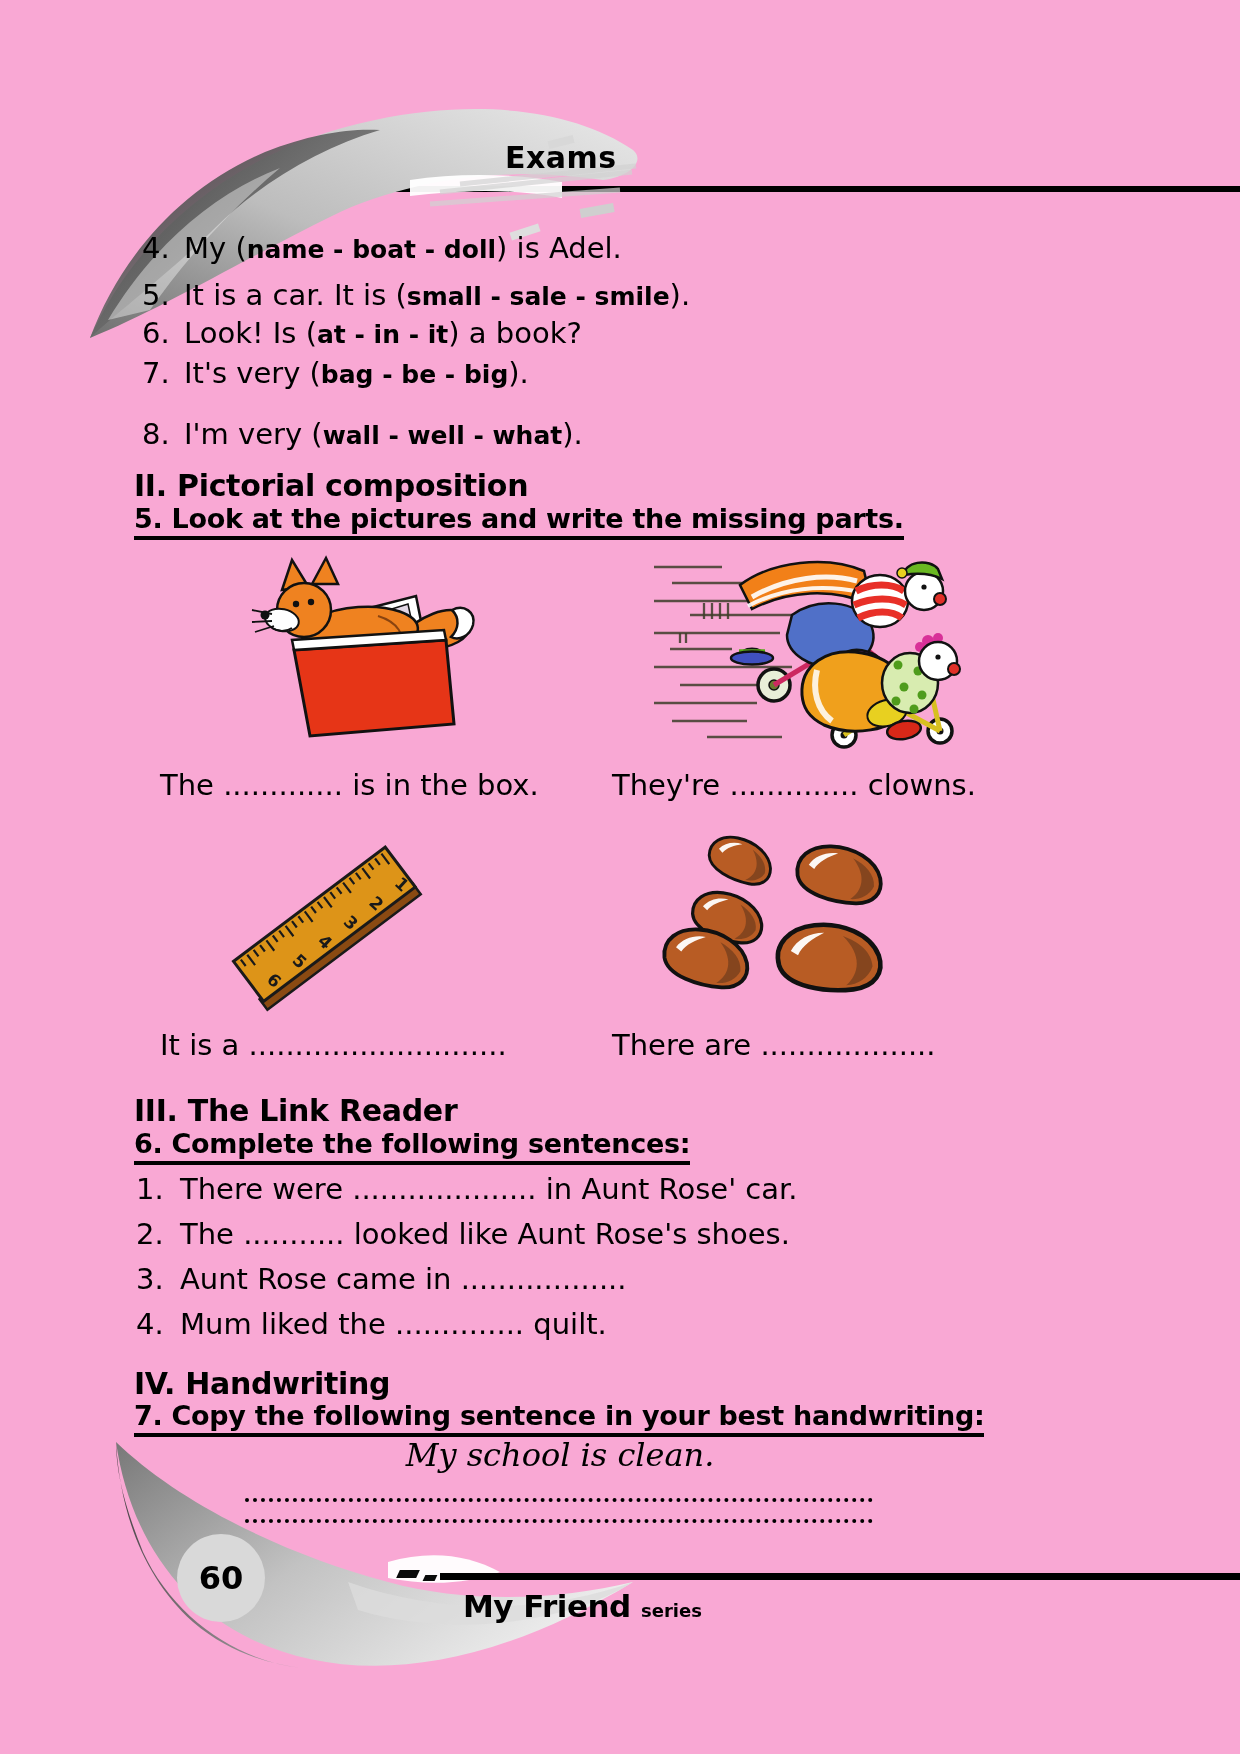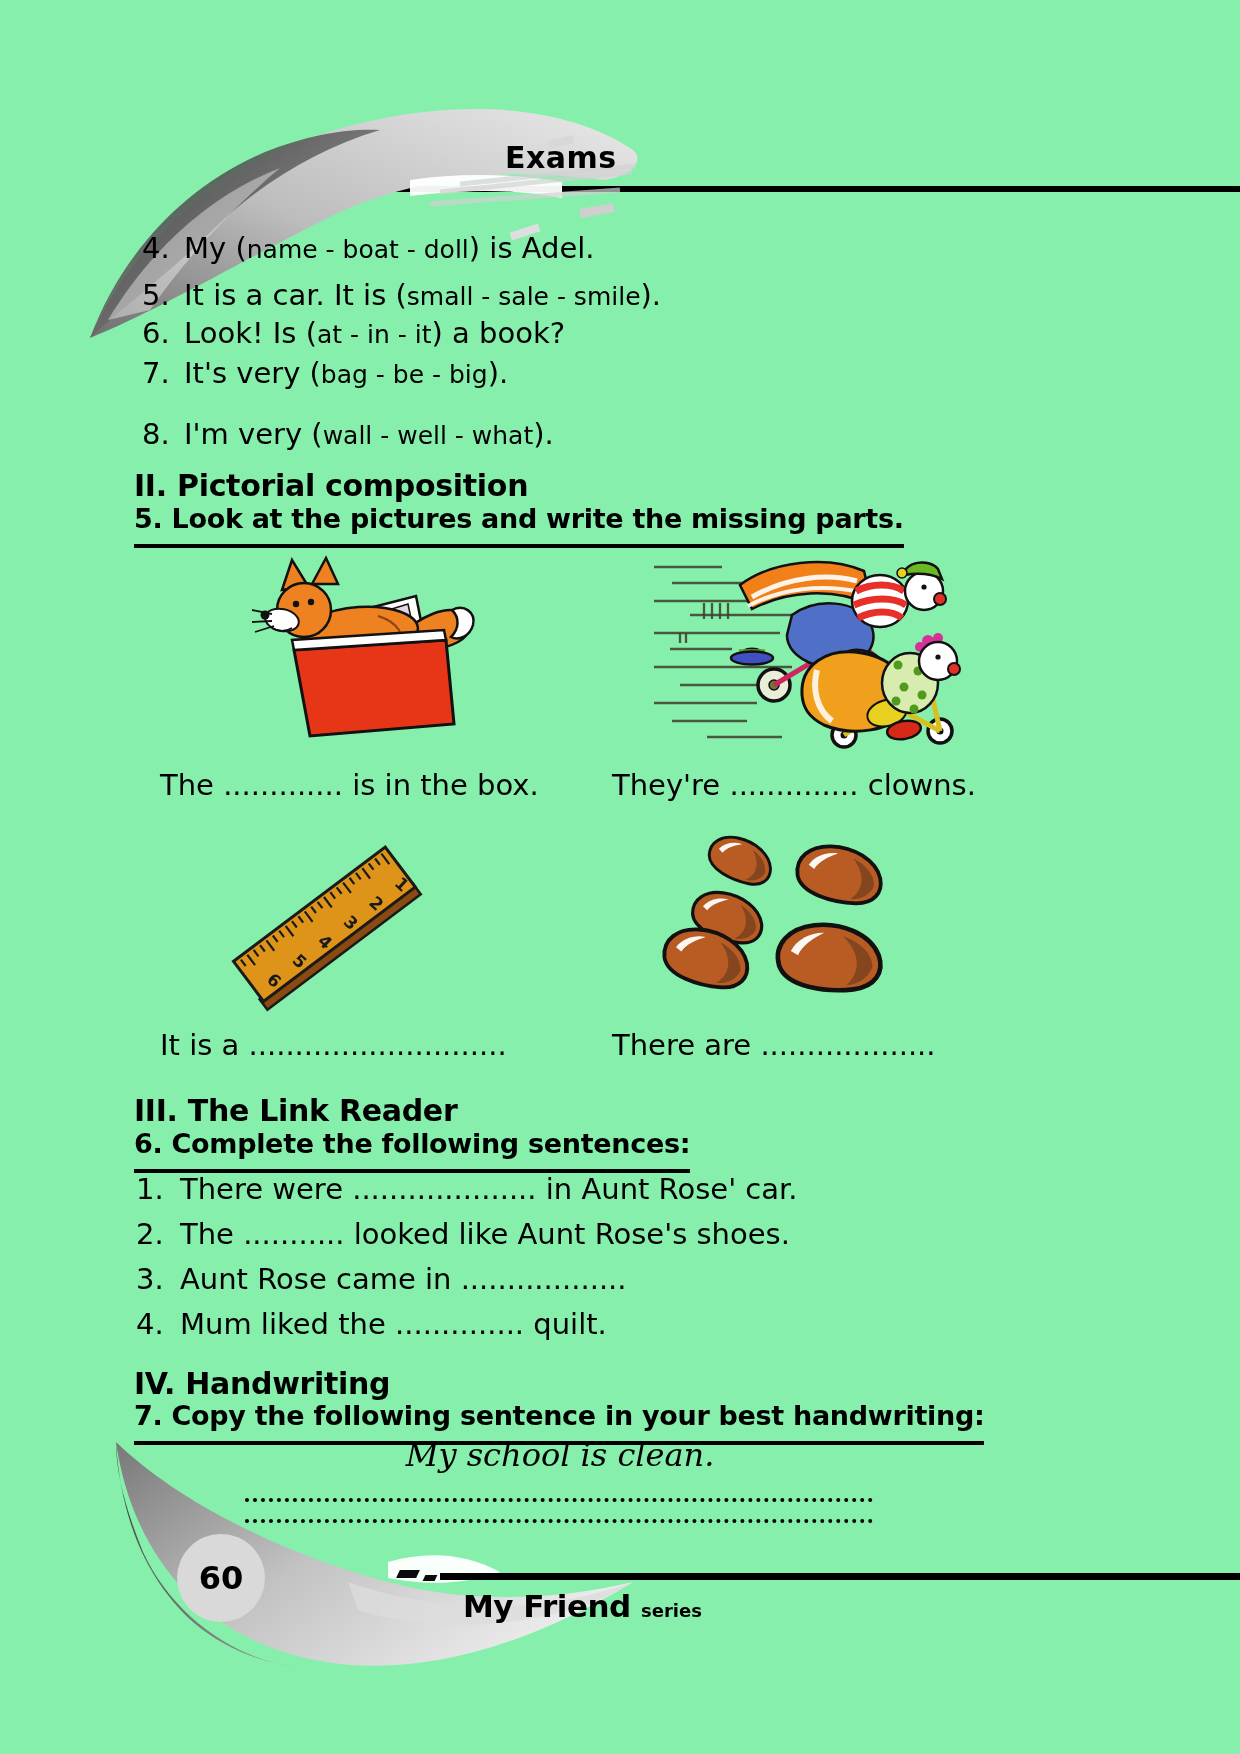--- a/index.html
+++ b/index.html
@@ -1,26 +1,26 @@
 <!DOCTYPE html>
 <html><head>
 <meta charset="utf-8">
 <style>
   html,body{margin:0;padding:0;background:#fff;}
-  .page{position:relative;width:1240px;height:1754px;background:#86efac;overflow:hidden;
+  .page{position:relative;width:1240px;height:1754px;background:#f9a8d4;overflow:hidden;
         font-family:"DejaVu Sans",sans-serif;color:#000;}
   .abs{position:absolute;}
   .hline{position:absolute;background:#000;}
   .header-title{position:absolute;left:505px;top:140px;font-size:30px;font-weight:bold;letter-spacing:.5px;}
   .choice-row{position:absolute;left:142px;font-size:29px;white-space:nowrap;}
   .choice-row .num{display:inline-block;width:42px;}
-  .opts{font-weight:normal;font-size:25px;}
+  .opts{font-weight:bold;font-size:25px;}
   .sec-head{position:absolute;left:134px;font-size:30px;font-weight:bold;letter-spacing:-.3px;}
   .sec-instr{position:absolute;left:134px;font-size:27px;font-weight:bold;letter-spacing:-.3px;}
-  .sec-instr .u{border-bottom:4px solid #000;padding-bottom:10px;}
+  .sec-instr .u{border-bottom:4px solid #000;padding-bottom:2px;}
   .caption{position:absolute;font-size:29px;white-space:nowrap;}
   .lr-row{position:absolute;left:136px;font-size:29px;white-space:nowrap;}
   .lr-row .num{display:inline-block;width:44px;}
   .hw-sentence{position:absolute;left:390px;top:1436px;width:340px;text-align:center;
                font-family:"DejaVu Serif",serif;font-style:italic;font-size:32px;}
   .dotline{position:absolute;left:245px;width:628px;height:0;border-top:4px dotted #000;}
   .page-circle{position:absolute;left:177px;top:1534px;width:88px;height:88px;border-radius:50%;
                background:#d9d9d9;display:flex;align-items:center;justify-content:center;
                font-weight:bold;font-size:32px;}
   .footer-brand{position:absolute;left:455px;top:1588px;font-weight:bold;font-size:31px;letter-spacing:-.5px;white-space:nowrap;margin-left:8px;}

